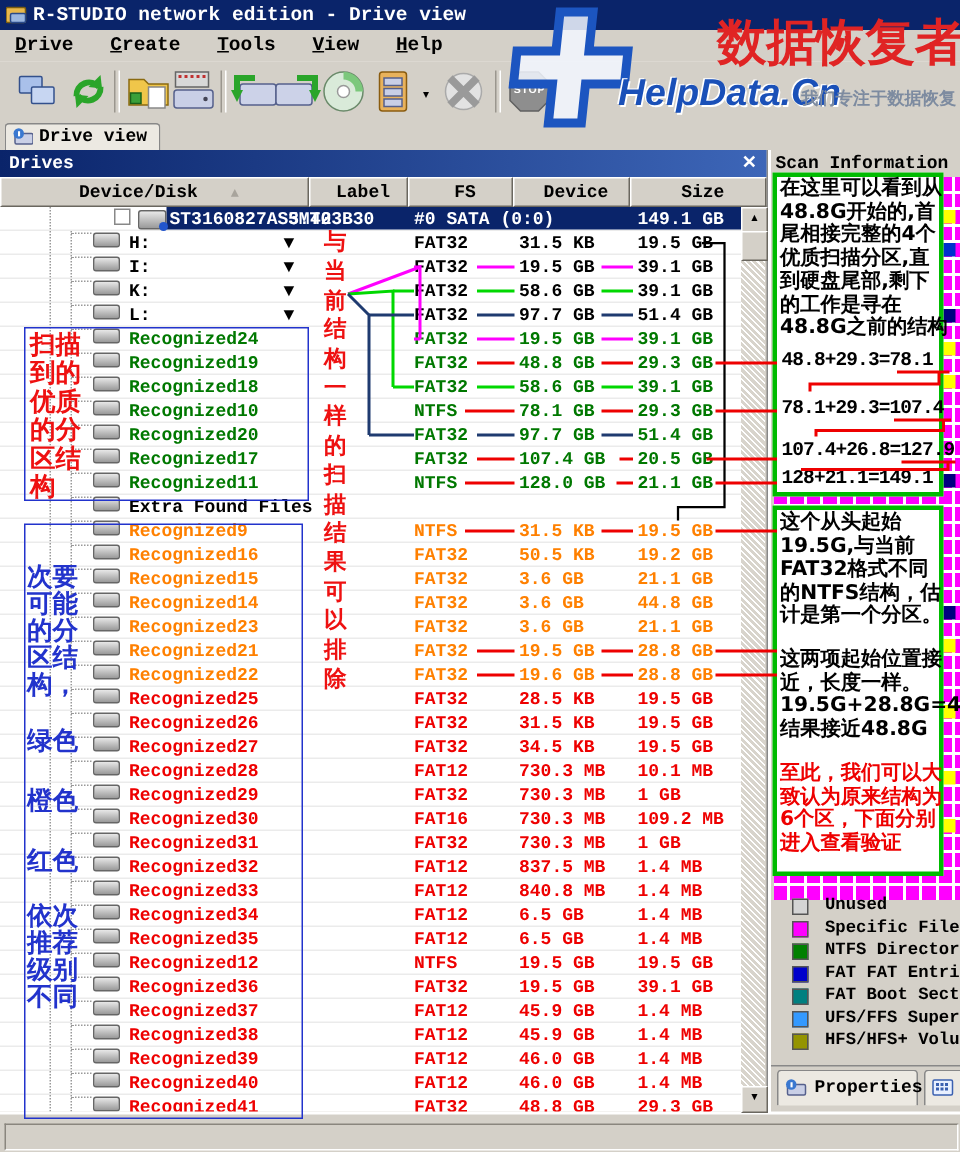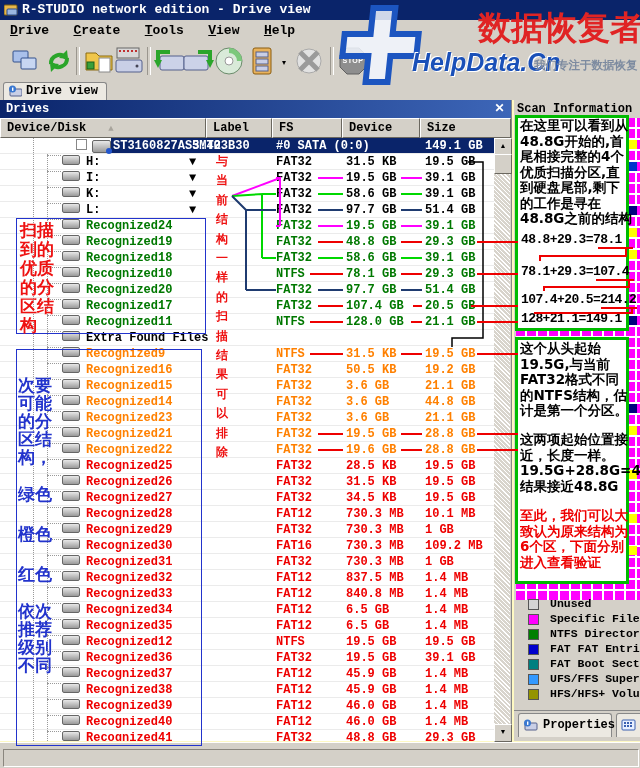--- a/index.html
+++ b/index.html
@@ -1,16 +1,16 @@
 <!DOCTYPE html>
 <html><head>
 <meta charset="utf-8">
 <style>
   html,body{margin:0;padding:0;background:#808080;}
-  #win{position:relative;width:640px;height:768px;background:#fef9c3;overflow:hidden;
+  #win{position:relative;width:640px;height:768px;background:#ffffff;overflow:hidden;
        font-family:"Liberation Sans",sans-serif;}
   
   #titlebar{position:absolute;left:0;top:0;width:640px;height:20px;background:#0a246a;}
   #titleicon{position:absolute;left:4px;top:3px;width:14px;height:13px;}
   #titletext{position:absolute;left:22px;top:2px;color:#fff;font:bold 13px "Liberation Mono",monospace;white-space:nowrap;}
   
   #menubar{position:absolute;left:0;top:20px;width:640px;height:21px;background:#d4d0c8;border-bottom:1px solid #f4f2ee;}
   .mi{display:inline-block;padding:2px 10px 0 10px;font:bold 13px "Liberation Mono",monospace;color:#000;}
   .mi::first-letter{text-decoration:underline;}
   
@@ -24,21 +24,21 @@
   #driveviewtab{position:absolute;left:3px;top:0;height:17px;background:#ece9e2;border:1px solid #888;border-bottom:none;
     border-top-left-radius:3px;border-top-right-radius:3px;padding:1px 8px 0 22px;font:bold 12px "Liberation Mono",monospace;}
   #tabico{position:absolute;left:4px;top:2px;width:14px;height:12px;}
   
   #drivespanel{position:absolute;left:0;top:100px;width:511px;height:641px;background:#d4d0c8;border-right:1px solid #888;}
   #ptitle{position:absolute;left:0;top:0;width:511px;height:18px;
     background:linear-gradient(90deg,#0a246a,#3d66b8);}
   #ptitletext{position:absolute;left:6px;top:2px;color:#fff;font:bold 12px "Liberation Mono",monospace;}
   #pclose{position:absolute;right:4px;top:1px;width:15px;height:15px;color:#fff;font:bold 12px "Liberation Sans",sans-serif;text-align:center;}
   #pclose::before{content:'✕';}
-  #phead{position:absolute;left:0;top:18px;width:511px;height:20px;}
+  #phead{position:absolute;left:0;top:18px;width:511px;height:20px;text-align:center;}
   .hcell{position:absolute;top:0;height:20px;background:#d4d0c8;border:1px solid;border-color:#fff #6a675f #6a675f #fff;
      font:bold 12px "Liberation Mono",monospace;padding:2px 0 0 6px;box-sizing:border-box;}
   .sortarrow{color:#a8a49c;font-size:9px;margin-left:22px;}
   #rows{position:absolute;left:0;top:38px;width:494px;height:603px;background:#fff;overflow:hidden;}
   .tline{position:absolute;top:0;bottom:0;border-left:1px dotted #999;}
   .trow{position:absolute;left:0;width:494px;height:16px;box-sizing:border-box;border-bottom:1px solid #ebebeb;}
   .trow span{position:absolute;white-space:nowrap;font:bold 12px "Liberation Mono",monospace;z-index:2;top:1px;}
   .stub{left:47px;top:7px;width:14px;height:1px;border-top:1px dotted #999;}
   .hdd{left:62px;top:4px;width:16px;height:8px;border-radius:2px;
        background:linear-gradient(#e8e8e8,#9a9a9a);border:1px solid #666;}
@@ -540,21 +540,21 @@
     <div id="vsb">
       <div class="sbbtn" style="top:0">▲</div>
       <div id="sbthumb"></div>
       <div class="sbbtn" style="top:586px">▼</div>
     </div>
   </div>
 
   <div class="bluebox" style="left:16px;top:218px;width:188px;height:114px;"></div>
   <div class="bluebox" style="left:16px;top:349px;width:184px;height:395px;"></div>
   <div class="redvtext" style="left:20px;top:221px;width:38px;font-size:17px;">扫描到的优质的分区结构</div>
-  <div class="redvtext" style="left:216px;top:152px;width:20px;font-size:12px;line-height:19.4px;">与当前结构一样的扫描结果可以排除</div>
+  <div class="redvtext" style="left:216px;top:152px;width:20px;font-size:15px;line-height:19.4px;">与当前结构一样的扫描结果可以排除</div>
   <div class="bluevtext" style="left:18px;top:352px;width:38px;font-size:17px;">次要可能的分区结构，</div>
   <div class="bluevtext" style="left:18px;top:461px;width:38px;font-size:17px;">绿色</div>
   <div class="bluevtext" style="left:18px;top:501px;width:38px;font-size:17px;">橙色</div>
   <div class="bluevtext" style="left:18px;top:541px;width:38px;font-size:17px;">红色</div>
   <div class="bluevtext" style="left:18px;top:578px;width:38px;font-size:17px;">依次推荐级别不同</div>
 
   <div id="scanpanel">
     <span id="scantitle">Scan Information</span>
     <div id="blocks">
       <div class="blk" style="left:112px;top:22px;background:#ffff00"></div>
@@ -566,21 +566,21 @@
       <div class="blk" style="left:112px;top:286px;background:#000080"></div>
       <div class="blk" style="left:112px;top:308px;background:#ffff00"></div>
       <div class="blk" style="left:112px;top:352px;background:#ffff00"></div>
       <div class="blk" style="left:112px;top:396px;background:#ffff00"></div>
       <div class="blk" style="left:112px;top:428px;background:#ffff00"></div>
     </div>
     <div id="boxA" class="greenbox"></div>
     <div class="cnote" style="top:18px;">在这里可以看到从48.8G开始的,首尾相接完整的4个优质扫描分区,直到硬盘尾部,剩下的工作是寻在48.8G之前的结构</div>
     <div class="eq" style="top:132px;">48.8+29.3=78.1</div>
     <div class="eq" style="top:164px;">78.1+29.3=107.4</div>
-    <div class="eq" style="top:192px;">107.4+20.5=214.2</div>
+    <div class="eq" style="top:192px;">107.4+26.8=127.9</div>
     <div class="eq" style="top:211px;">128+21.1=149.1</div>
     <div id="boxB" class="greenbox"></div>
     <div class="cnote" style="top:241px;">这个从头起始19.5G,与当前FAT32格式不同的NTFS结构，估计是第一个分区。</div>
     <div class="cnote" style="top:332px;">这两项起始位置接近，长度一样。19.5G+28.8G=48.3 结果接近48.8G</div>
     <div class="cnote rednote" style="top:408px;">至此，我们可以大致认为原来结构为6个区，下面分别进入查看验证</div>
     <div id="legend">
         <div class="litem">
           <span class="lsw" style="background: rgb(212, 212, 212);"></span>
           <span class="llabel">Unused</span>
         </div>

